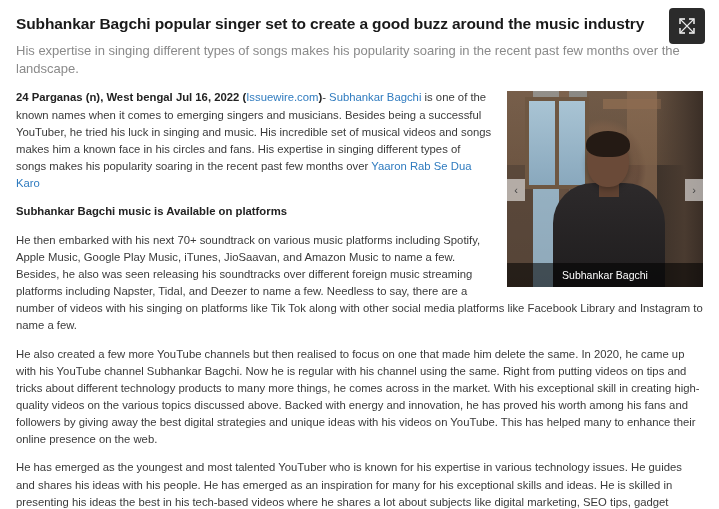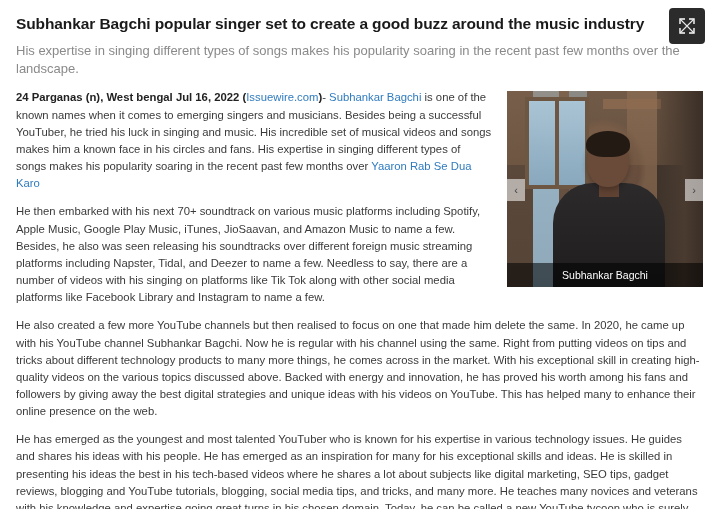--- a/index.html
+++ b/index.html
@@ -205,20 +205,21 @@
       <div class="person-hair"></div>
       <div class="nav prev">‹</div>
       <div class="nav next">›</div>
       <div class="caption-bar">Subhankar Bagchi</div>
     </div>
 
     <p class="tight"><span class="lede-bold">24 Parganas (n), West bengal Jul 16, 2022 (</span><a class="lnk" href="#">Issuewire.com</a><span class="lede-bold">)</span><span>-</span> <a class="lnk" href="#">Subhankar Bagchi</a><span> is one of the known names when it comes to emerging singers and musicians. Besides being a successful YouTuber, he tried his luck in singing and music. His incredible set of musical videos and songs makes him a known face in his circles and fans. His expertise in singing different types of songs makes his popularity soaring in the recent past few months over </span><a class="lnk" href="#">Yaaron Rab Se Dua Karo</a></p>
 
 
 
+    <p class="sub-h">Subhankar Bagchi music is Available on platforms</p>
 
     <p>He then embarked with his next 70+ soundtrack on various music platforms including Spotify, Apple Music, Google Play Music, iTunes, JioSaavan, and Amazon Music to name a few. Besides, he also was seen releasing his soundtracks over different foreign music streaming platforms including Napster, Tidal, and Deezer to name a few. Needless to say, there are a number of videos with his singing on platforms like Tik Tok along with other social media platforms like Facebook Library and Instagram to name a few.</p>
 
     <p>He also created a few more YouTube channels but then realised to focus on one that made him delete the same. In 2020, he came up with his YouTube channel Subhankar Bagchi. Now he is regular with his channel using the same. Right from putting videos on tips and tricks about different technology products to many more things, he comes across in the market. With his exceptional skill in creating high-quality videos on the various topics discussed above. Backed with energy and innovation, he has proved his worth among his fans and followers by giving away the best digital strategies and unique ideas with his videos on YouTube. This has helped many to enhance their online presence on the web.</p>
 
     <p>He has emerged as the youngest and most talented YouTuber who is known for his expertise in various technology issues. He guides and shares his ideas with his people. He has emerged as an inspiration for many for his exceptional skills and ideas. He is skilled in presenting his ideas the best in his tech-based videos where he shares a lot about subjects like digital marketing, SEO tips, gadget reviews, blogging and YouTube tutorials, blogging, social media tips, and tricks, and many more. He teaches many novices and veterans with his knowledge and expertise going great turns in his chosen domain. Today, he can be called a new YouTube tycoon who is surely an inspiration to many. He is all set to go a long way in his career and this is just his start.</p>
 
   </div>
 </div>
 

